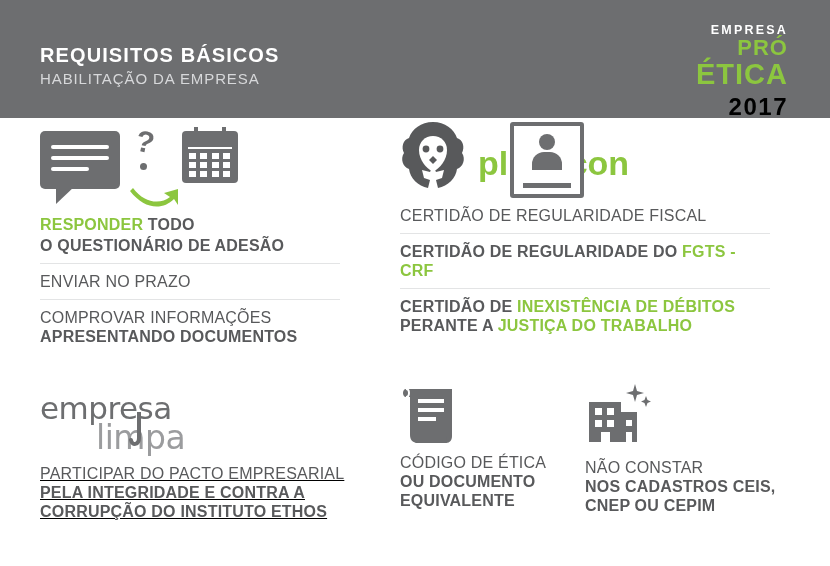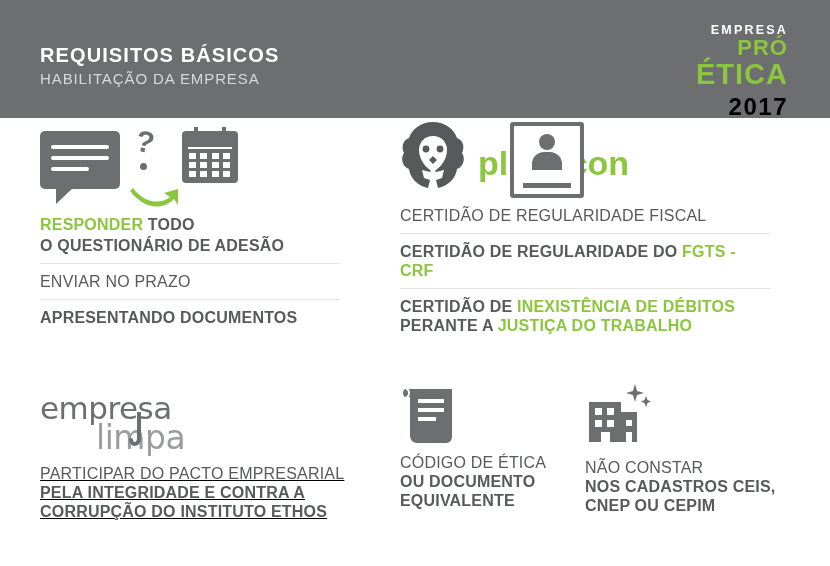--- a/index.html
+++ b/index.html
@@ -363,20 +363,21 @@
     </div>
 
     <div style="margin-top:10px;">
       <div class="txt line-block">
         <span class="g">RESPONDER</span><span class="bold"> TODO</span>
       </div>
       <div class="txt bold">O QUESTIONÁRIO DE ADESÃO</div>
       <div class="rule"></div>
       <div class="txt g">ENVIAR NO PRAZO</div>
       <div class="rule"></div>
+      <div class="txt g">COMPROVAR INFORMAÇÕES</div>
       <div class="txt bold">APRESENTANDO DOCUMENTOS</div>
     </div>
   </div>
 
   <div class="col" style="left:400px; top:120px; width:370px;">
     <div class="icon-row" style="height:86px;">
       <div class="lion">
         <svg width="66" height="72" viewBox="0 0 66 72">
           <path d="M33 2 C21 2 12 9 9 18 C3 20 1 27 4 33 C0 39 3 47 9 49 C10 58 18 66 28 68 L30 60 L24 58 L22 50 L30 52 L33 46 L36 52 L44 50 L42 58 L36 60 L38 68 C48 66 56 58 57 49 C63 47 66 39 62 33 C65 27 63 20 57 18 C54 9 45 2 33 2 Z" fill="#58595b"></path>
           <path d="M33 16 C25 16 19 22 19 30 C19 40 26 48 33 52 C40 48 47 40 47 30 C47 22 41 16 33 16 Z" fill="#ffffff"></path>

